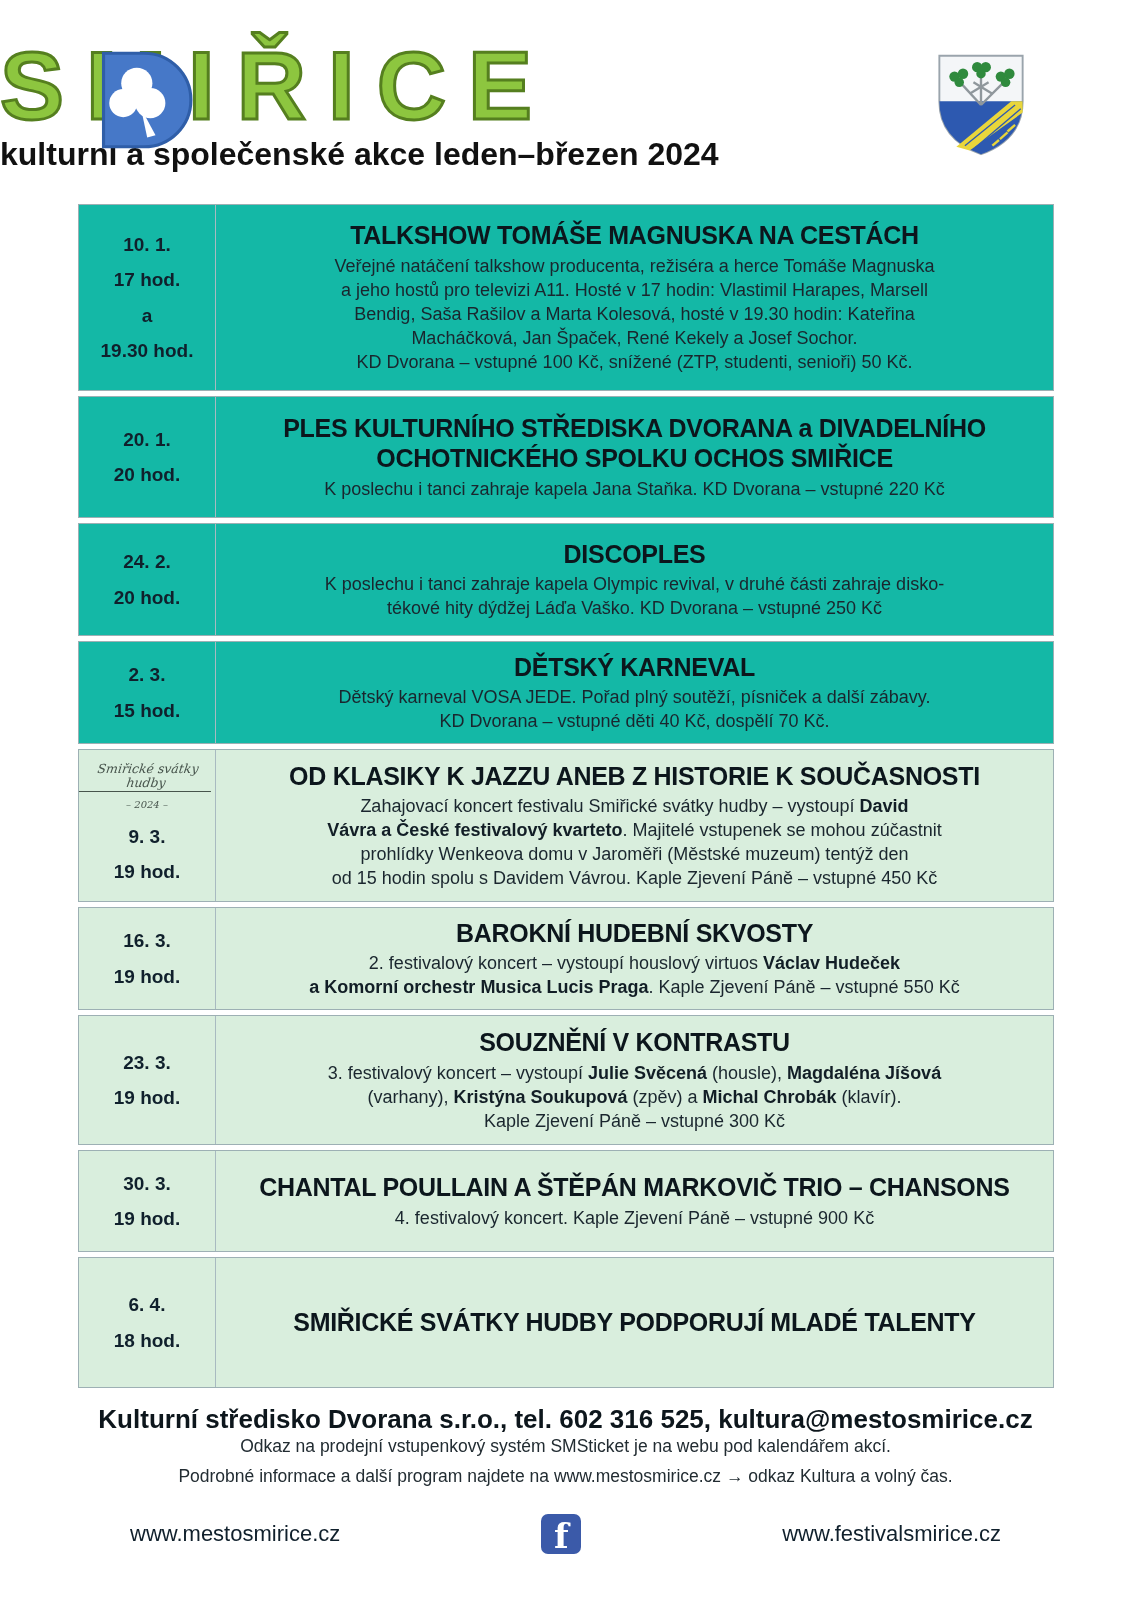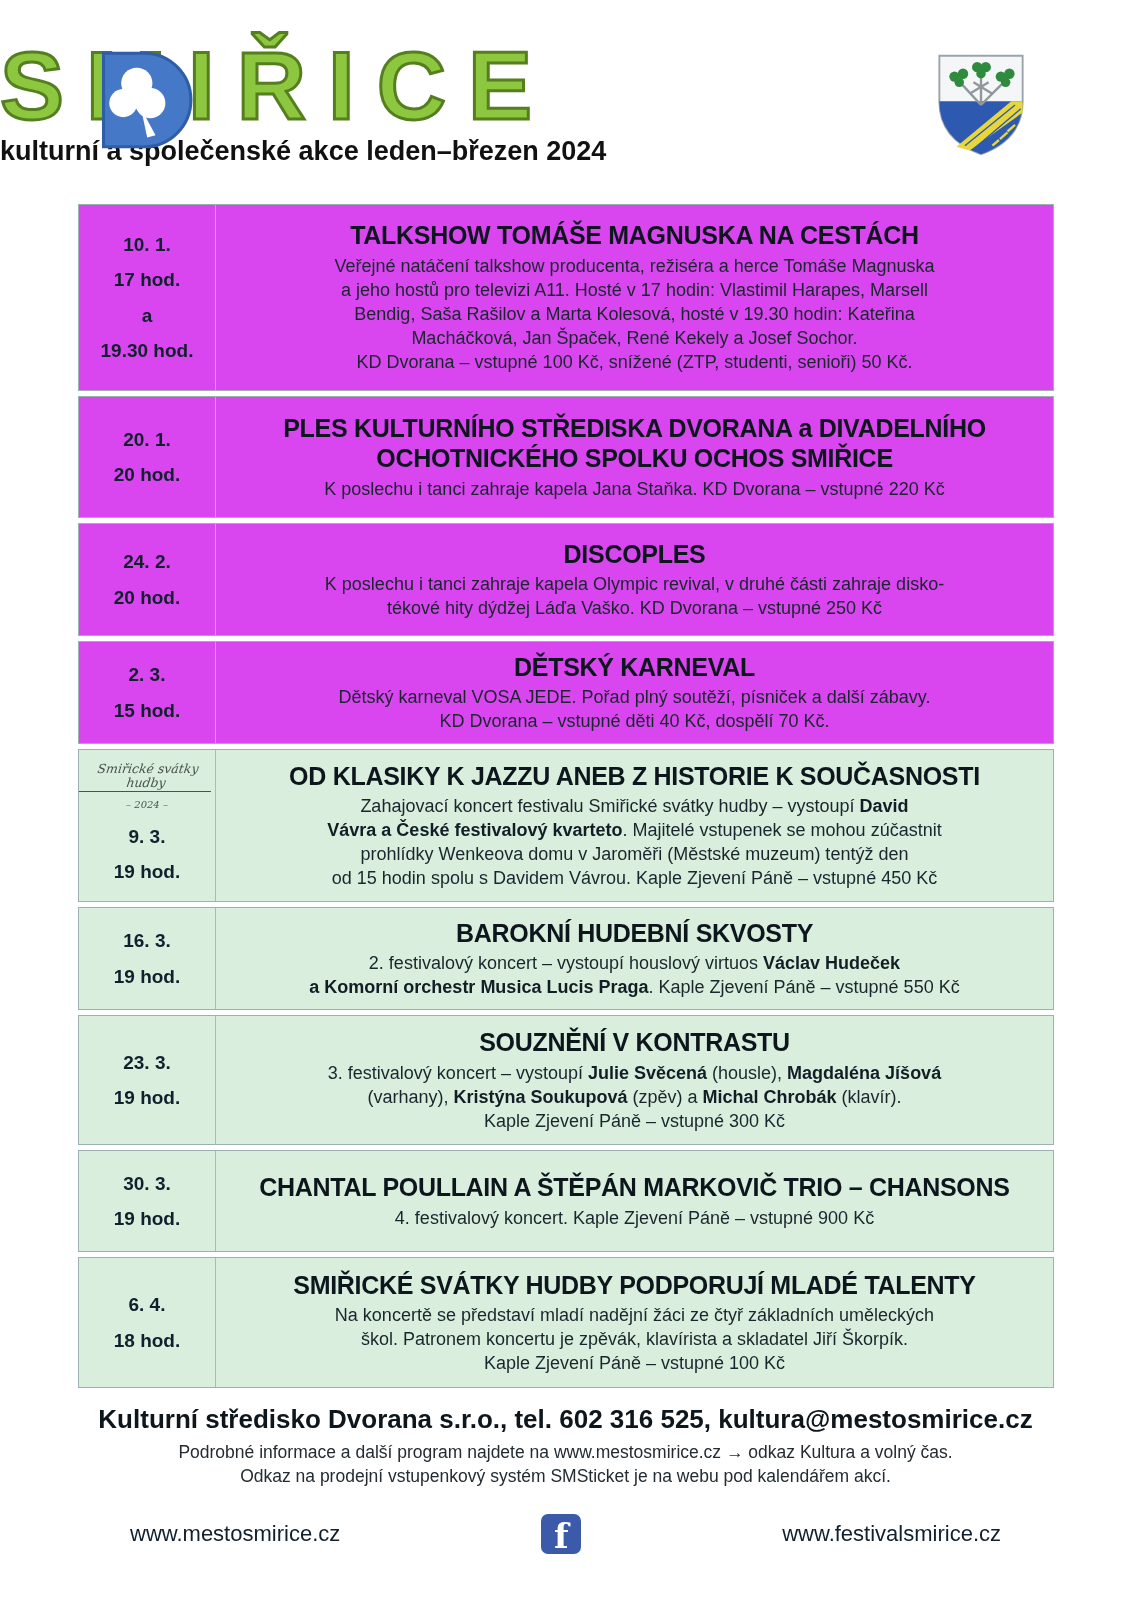--- a/index.html
+++ b/index.html
@@ -14,27 +14,27 @@
   .header { position:relative; height:168px; margin-top:30px; }
   .logo-left { position:absolute; left:88px; top:18px; }
   .coat-right { position:absolute; right:102px; top:22px; }
   .title-wrap { text-align:left; padding-top:8px; }
   .main-title {
     font-size:96px; font-weight:bold; line-height:1.0;
     color:#8dc63f; letter-spacing:22px;
     -webkit-text-stroke:3px #557f1f;
     font-family:"Liberation Sans", sans-serif;
   }
-  .subtitle { font-size:27px; font-weight:bold; color:#111; margin-top:2px; letter-spacing:0px; }
+  .subtitle { font-size:32px; font-weight:bold; color:#111; margin-top:2px; letter-spacing:0px; }
   
   .events { width:976px; margin:6px auto 0 78px; }
   .row {
     display:flex; border:1px solid #9db0b4; margin-bottom:5px;
   }
-  .row.blue  { background:#d946ef; }
+  .row.blue  { background:#14b8a6; }
   .row.green { background:#d9eedd; }
   .date-cell {
     width:137px; flex:0 0 137px;
     border-right:1px solid #a8bac0;
     display:flex; flex-direction:column; justify-content:center; align-items:center;
     text-align:center; font-weight:bold; font-size:19px; line-height:1.85; color:#10202c;
     padding:4px 2px;
   }
   .content-cell {
     flex:1; display:flex; flex-direction:column; justify-content:center;
@@ -192,28 +192,27 @@
     <div class="content-cell">
       <div class="etitle">CHANTAL POULLAIN A ŠTĚPÁN MARKOVIČ TRIO – CHANSONS</div>
       <div class="ebody">4. festivalový koncert. Kaple Zjevení Páně – vstupné 900 Kč</div>
     </div>
   </div>
 
   <div class="row green" style="min-height:131px">
     <div class="date-cell">6. 4.<br>18 hod.</div>
     <div class="content-cell">
       <div class="etitle">SMIŘICKÉ SVÁTKY HUDBY PODPORUJÍ MLADÉ TALENTY</div>
-      <div class="ebody">Na koncertě se představí mladí nadějní žáci ze čtyř základních uměleckých<br>škol. Patronem koncertu je zpěvák, klavírista a skladatel Jiří Škorpík.<br>Kaple Zjevení Páně – vstupné 100 Kč</div>
     </div>
   </div>
 
 </div>
 
 <div class="footer">
   <div class="footer-main">Kulturní středisko Dvorana s.r.o., tel. 602 316 525, kultura@mestosmirice.cz</div>
+  <div class="footer-info" style="margin-top:0;">Odkaz na prodejní vstupenkový systém SMSticket je na webu pod kalendářem akcí.</div>
   <div class="footer-info">Podrobné informace a další program najdete na www.mestosmirice.cz → odkaz Kultura a volný čas.</div>
-  <div class="footer-info" style="margin-top:0;">Odkaz na prodejní vstupenkový systém SMSticket je na webu pod kalendářem akcí.</div>
   <div class="links-row">
     <a class="site-link" href="#">www.mestosmirice.cz</a>
     <span class="fb-badge">f</span>
     <a class="site-link" href="#">www.festivalsmirice.cz</a>
   </div>
 </div>
 
 </body></html>

